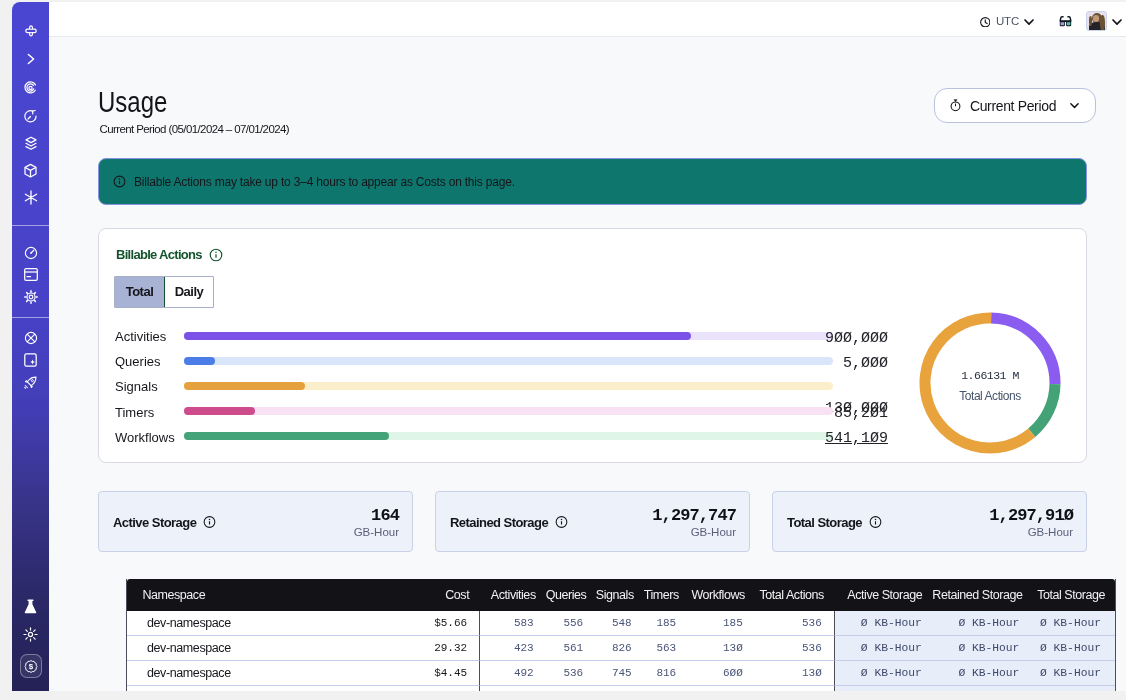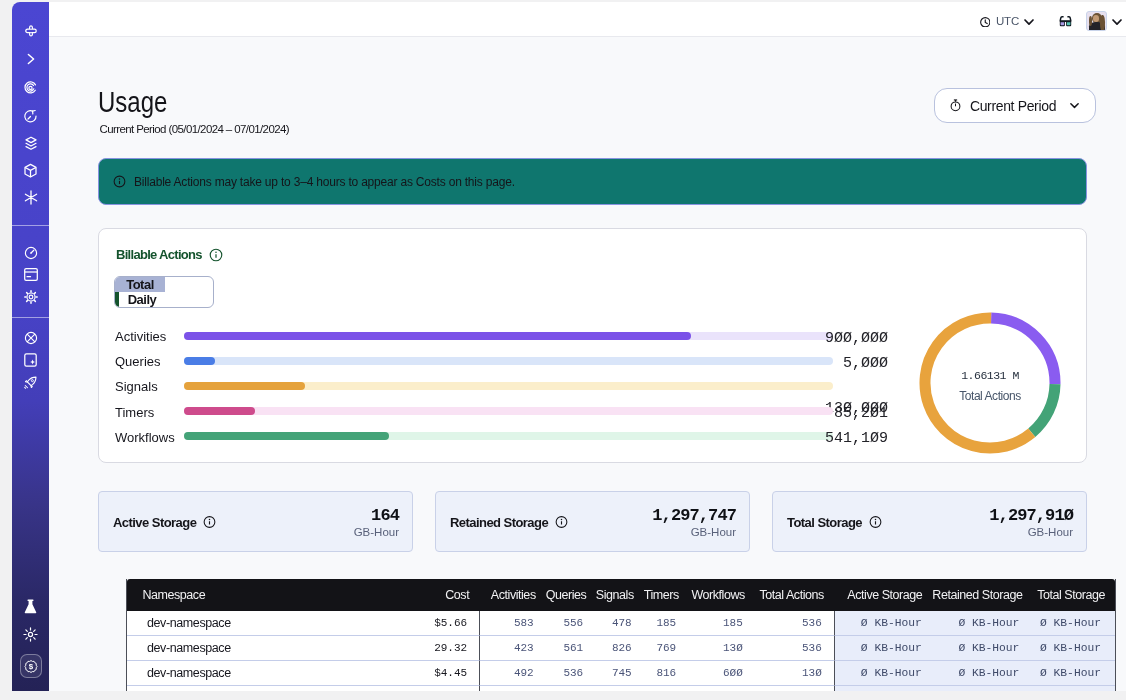--- a/index.html
+++ b/index.html
@@ -21,24 +21,24 @@
 
   
   #banner { position:absolute; left:98px; top:158px; width:989px; height:47px; background:#0f766e;
      border:1px solid #8793e0; border-radius:8px; display:flex; align-items:center; padding-left:14px; gap:8px;
      font-size:12px; letter-spacing:-0.2px; color:#15151a; }
 
   
   #card { position:absolute; left:98px; top:228px; width:989px; height:235px; background:#fff;
      border:1px solid #d9dae2; border-radius:8px; }
   #cardtitle { position:absolute; left:116px; top:247px; font-size:13px; font-weight:600; letter-spacing:-0.7px; color:#14532d; display:flex; gap:7px; align-items:center;}
-  #tabs { position:absolute; left:114px; top:275.5px; width:100px; height:32px; border:1px solid #a7b0cb; border-radius:6px; display:flex; overflow:hidden; background:#fff;flex-direction:column;}
+  #tabs { position:absolute; left:114px; top:275.5px; width:100px; height:32px; border:1px solid #a7b0cb; border-radius:1px; display:flex; overflow:hidden; background:#fff;}
   #tabs .tab { width:50px; display:flex; align-items:center; justify-content:center; font-size:13px; font-weight:600; letter-spacing:-0.5px; color:#15151a;}
   #tabs .sel { background:#a8b2d4; }
-  #tabs .tab + .tab { border-left:4px solid #14532d; }
+  #tabs .tab + .tab { border-left:1px solid #14532d; }
   .btrack { position:absolute; left:184px; width:649px; height:8px; border-radius:4px; }
   .bfill { position:absolute; height:8px; border-radius:4px; left:0; top:0;}
   .bval { position:absolute; font-family:"Liberation Mono", monospace; font-size:15px; color:#222228; width:80px; text-align:right; left:808px; }
 
   
   .stat { position:absolute; top:491px; width:315px; height:61px; background:#edf1fa; border:1px solid #c9d1e8; border-radius:4px; }
   .stat .name { position:absolute; left:14px; top:50%; transform:translateY(-50%); font-size:13px; font-weight:600; letter-spacing:-0.55px; color:#15151a; display:flex; align-items:center; gap:7px; }
   .stat .num { position:absolute; right:13px; top:15px; line-height:1; font-family:"Liberation Mono", monospace; font-weight:700; font-size:17px; color:#0f1116; letter-spacing:-0.9px;}
   .stat .unit { position:absolute; right:13px; top:34.5px; line-height:1; font-size:11.5px; color:#59617a; }
 
@@ -253,21 +253,21 @@
 <div class="abs" style="left:115px;top:404.6px;font-size:13px;">Timers</div>
 <div class="btrack" style="top:407.1px;background:#f9e2f4;">
     <div class="bfill" style="width:71px;background:#ce4b8c;"></div>
   </div>
 <div class="bval" style="top:405.1px;">85,2Ø1</div>
 
 <div class="abs" style="left:115px;top:429.8px;font-size:13px;">Workflows</div>
 <div class="btrack" style="top:432.3px;background:#dff5e8;">
     <div class="bfill" style="width:205px;background:#44a378;"></div>
   </div>
-<div class="bval" style="top:430.3px;">541,1Ø9</div>
+<div class="bval" style="top:430.3px;text-decoration:underline;">541,1Ø9</div>
 
 <svg class="abs" style="left:914px;top:307px" width="152" height="152" viewBox="0 0 152 152" id="donut">
   <path d="M 77.13 11.01 A 65 65 0 0 1 141.0 77.13" fill="none" stroke="#8a5cf0" stroke-width="11"></path>
   <path d="M 141.0 77.13 A 65 65 0 0 1 117.78 125.79" fill="none" stroke="#43a377" stroke-width="11"></path>
   <path d="M 117.78 125.79 A 65 65 0 1 1 77.13 11.01" fill="none" stroke="#e8a33d" stroke-width="11"></path>
 </svg>
 <div class="abs" style="left:930px;top:369px;width:120px;text-align:center;font-family:'Liberation Mono',monospace;font-size:11.5px;letter-spacing:-0.5px;color:#26303e;">1.66131 M</div>
 <div class="abs" style="left:930px;top:388.5px;width:120px;text-align:center;font-size:12px;letter-spacing:-0.45px;color:#475569;">Total Actions</div>
 
 <div class="stat" style="left:98px;">
@@ -319,35 +319,35 @@
           <th>Total Actions</th>
           <th>Active Storage</th>
           <th>Retained Storage</th>
           <th>Total Storage</th>
  </tr>
  <tr>
   <td class="ns"><span>dev-namespace</span></td>
           <td class="cost">$5.66</td>
   <td class="sepL">583</td>
           <td>556</td>
-          <td>478</td>
+          <td>548</td>
           <td>185</td>
           <td>185</td>
           <td>536</td>
   <td class="blue sepL">Ø KB-Hour</td>
           <td class="blue">Ø KB-Hour</td>
           <td class="blue">Ø KB-Hour</td>
  </tr>
  <tr>
   <td class="ns"><span>dev-namespace</span></td>
           <td class="cost">29.32</td>
   <td class="sepL">423</td>
           <td>561</td>
           <td>826</td>
-          <td>769</td>
+          <td>563</td>
           <td>13Ø</td>
           <td>536</td>
   <td class="blue sepL">Ø KB-Hour</td>
           <td class="blue">Ø KB-Hour</td>
           <td class="blue">Ø KB-Hour</td>
  </tr>
  <tr>
   <td class="ns"><span>dev-namespace</span></td>
           <td class="cost">$4.45</td>
   <td class="sepL">492</td>

